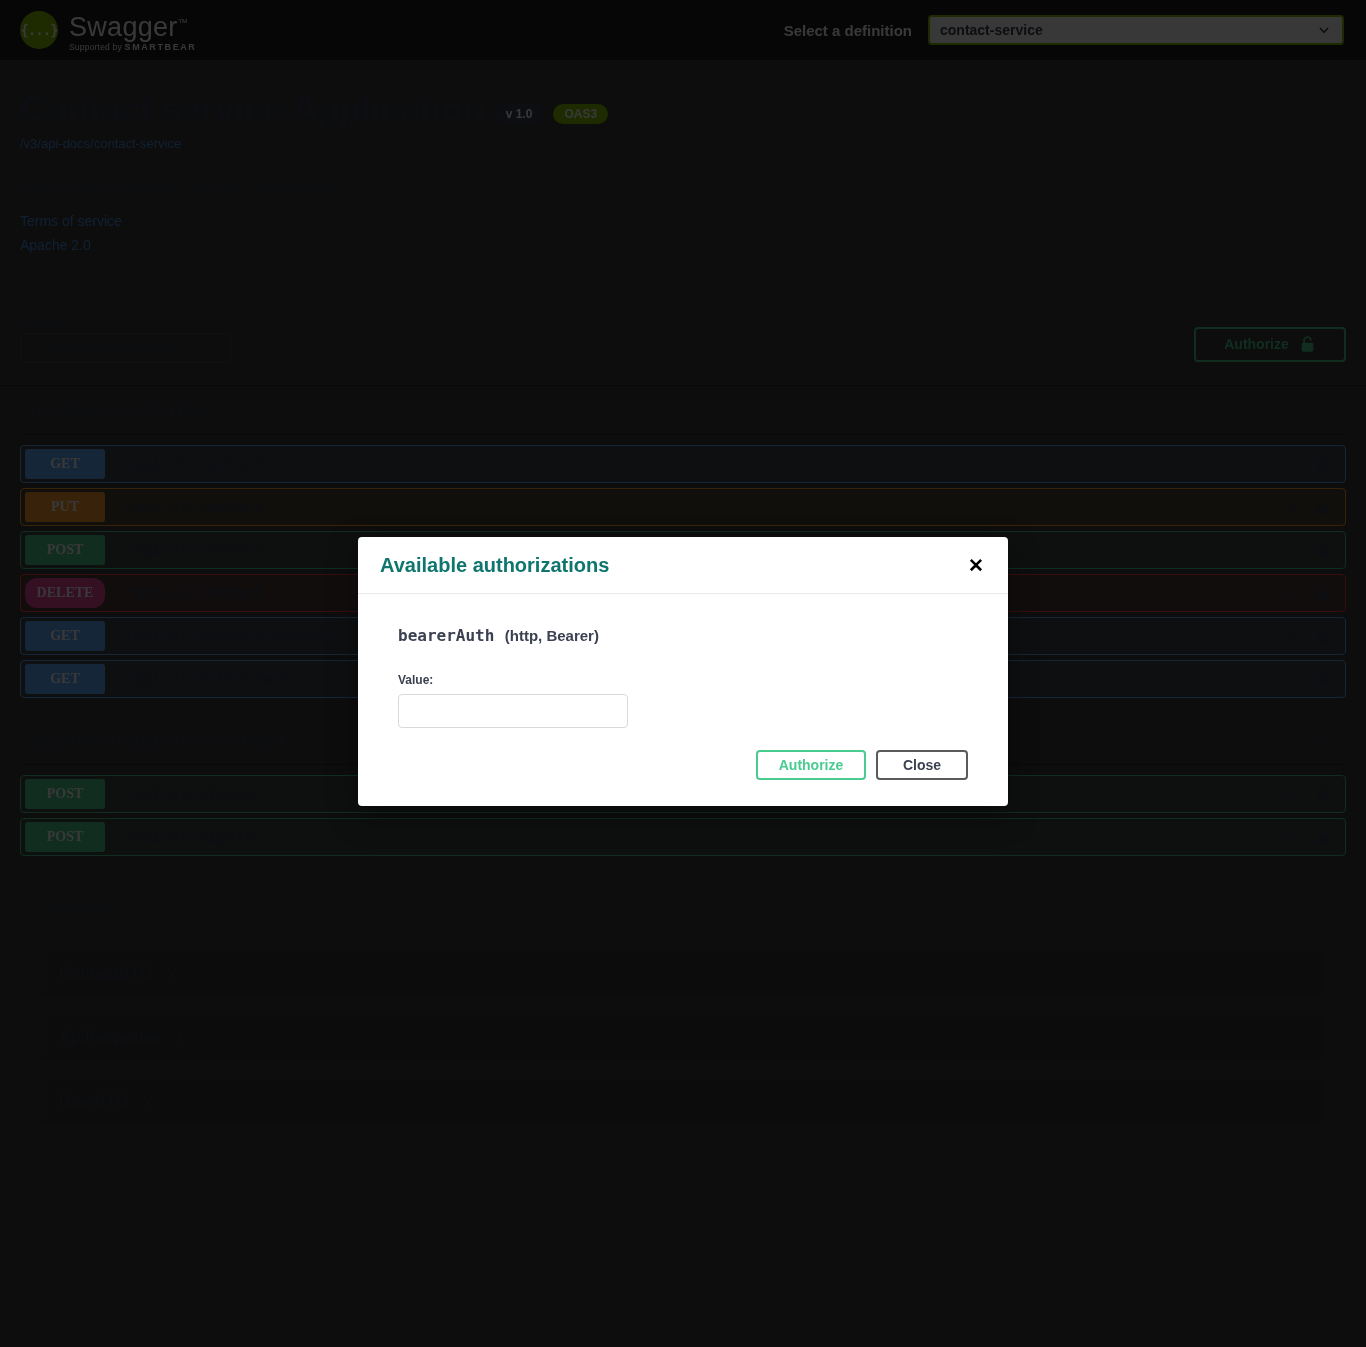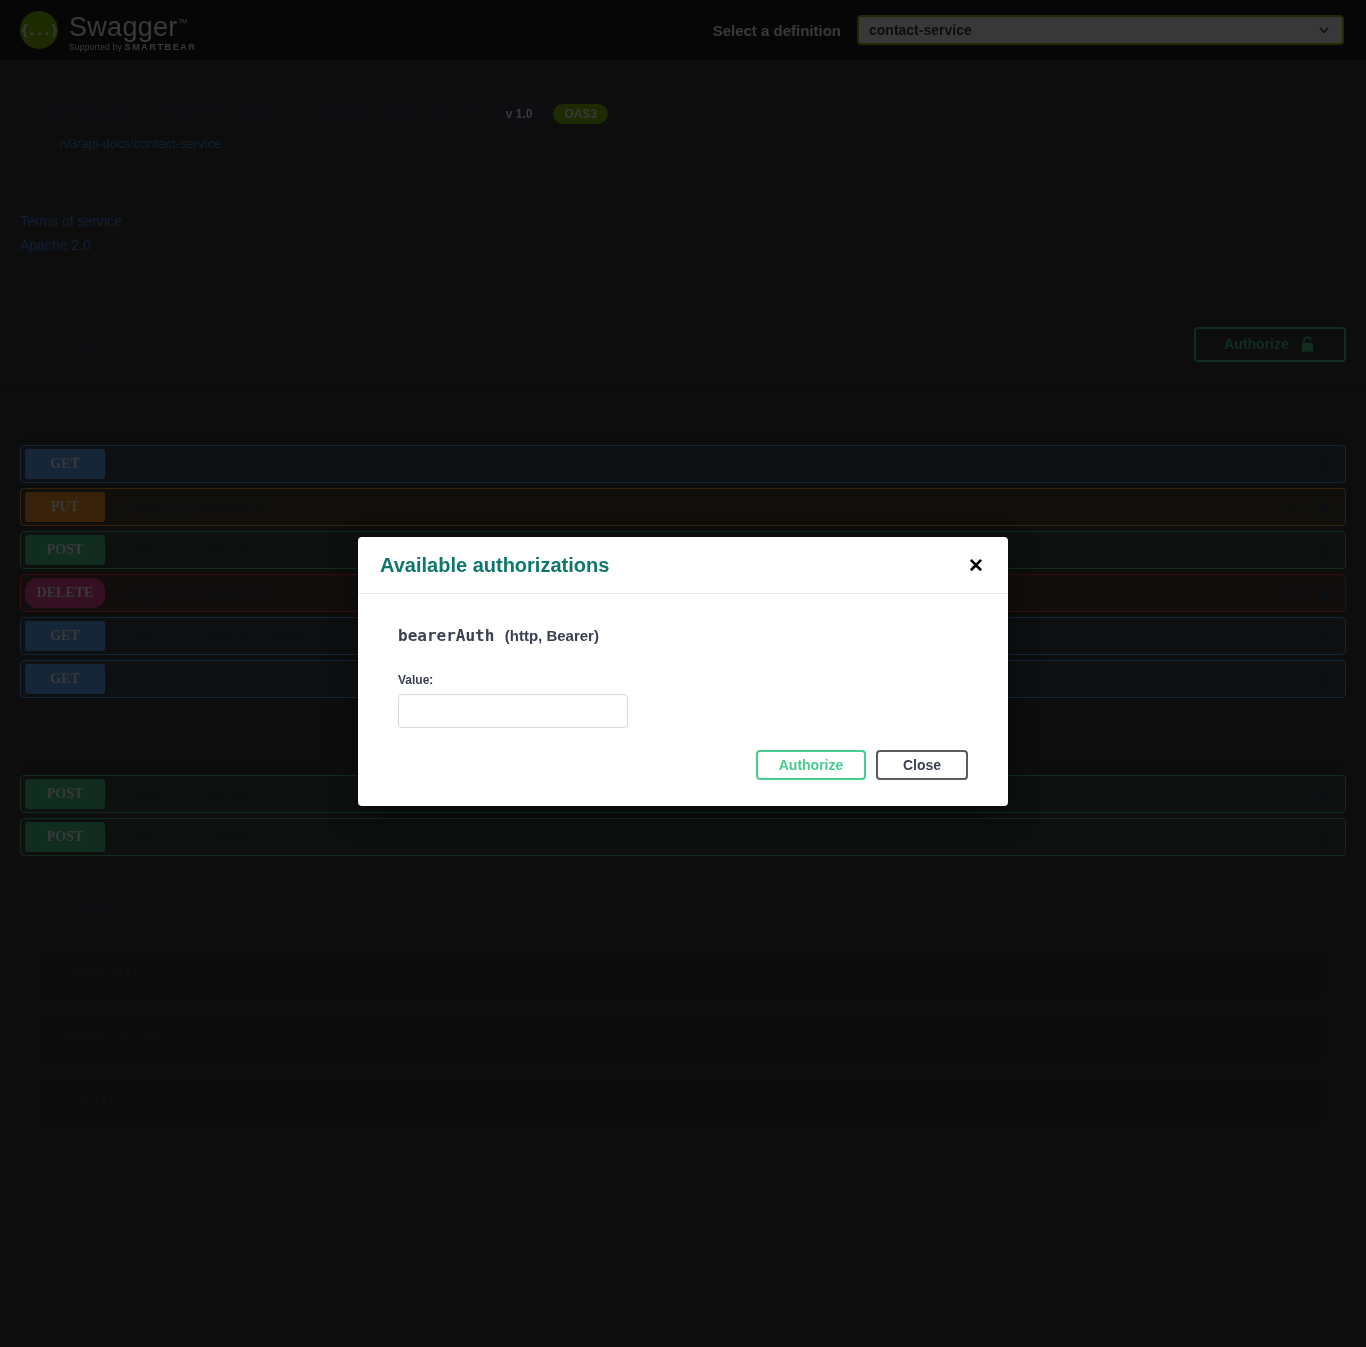--- a/index.html
+++ b/index.html
@@ -46,21 +46,21 @@
   .logo-title sup { font-size: 10px; vertical-align: super; }
   .logo-sub { color: #fff; font-size: 8.5px; letter-spacing: .2px; margin-top: 1px; }
   .logo-sub b { font-weight: 600; letter-spacing: 1.6px; font-size: 9px; }
 
   .def-wrap {
     position: absolute; right: 22px; top: 0; height: 60px;
     display: flex; align-items: center; gap: 16px;
   }
   .def-label { color: #fff; font-size: 15px; font-weight: bold; }
   .def-select {
-    width: 487px; height: 30px;
+    width: 416px; height: 30px;
     background: #fff; border: 2px solid #89bf04; border-radius: 4px;
     display: flex; align-items: center; padding: 0 10px;
     color: #3b4151; font-size: 14px; font-weight: 600;
     position: relative;
   }
   .def-select .chev { position: absolute; right: 10px; top: 50%; transform: translateY(-50%); }
 
   
   .page { padding: 0; }
   .info-block { padding: 30px 20px 0 20px; max-width: 1366px; }
@@ -70,21 +70,21 @@
     letter-spacing: -0.3px;
   }
   .pill {
     display: inline-block; border-radius: 57px; padding: 3px 11px;
     font-size: 12px; font-weight: 700; color: #fff; position: relative; top: -6px;
     font-family: "Liberation Sans", sans-serif;
   }
   .pill.version { background: #3b4151; }
   .pill.oas { background: #89bf04; }
   .api-url { margin: 6px 0 0 0; font-size: 13px; color: #3b4151; }
-  .api-url a { color: #4a90e2; text-decoration: none; margin-left: 40px; }
+  .api-url a { color: #4a90e2; text-decoration: none; }
   .api-desc { margin: 29px 0 0 0; font-size: 14px; color: #3b4151; }
   .api-links { margin-top: 17px; display: flex; flex-direction: column; gap: 8px; }
   .api-links a { color: #4a90e2; font-size: 14px; text-decoration: none; }
 
   .servers-bar {
     margin-top: 62px;
     padding: 0 20px 22px 20px;
     border-bottom: 1px solid #2b2b2b;
     display: flex; align-items: flex-end; justify-content: space-between;
     position: relative;

